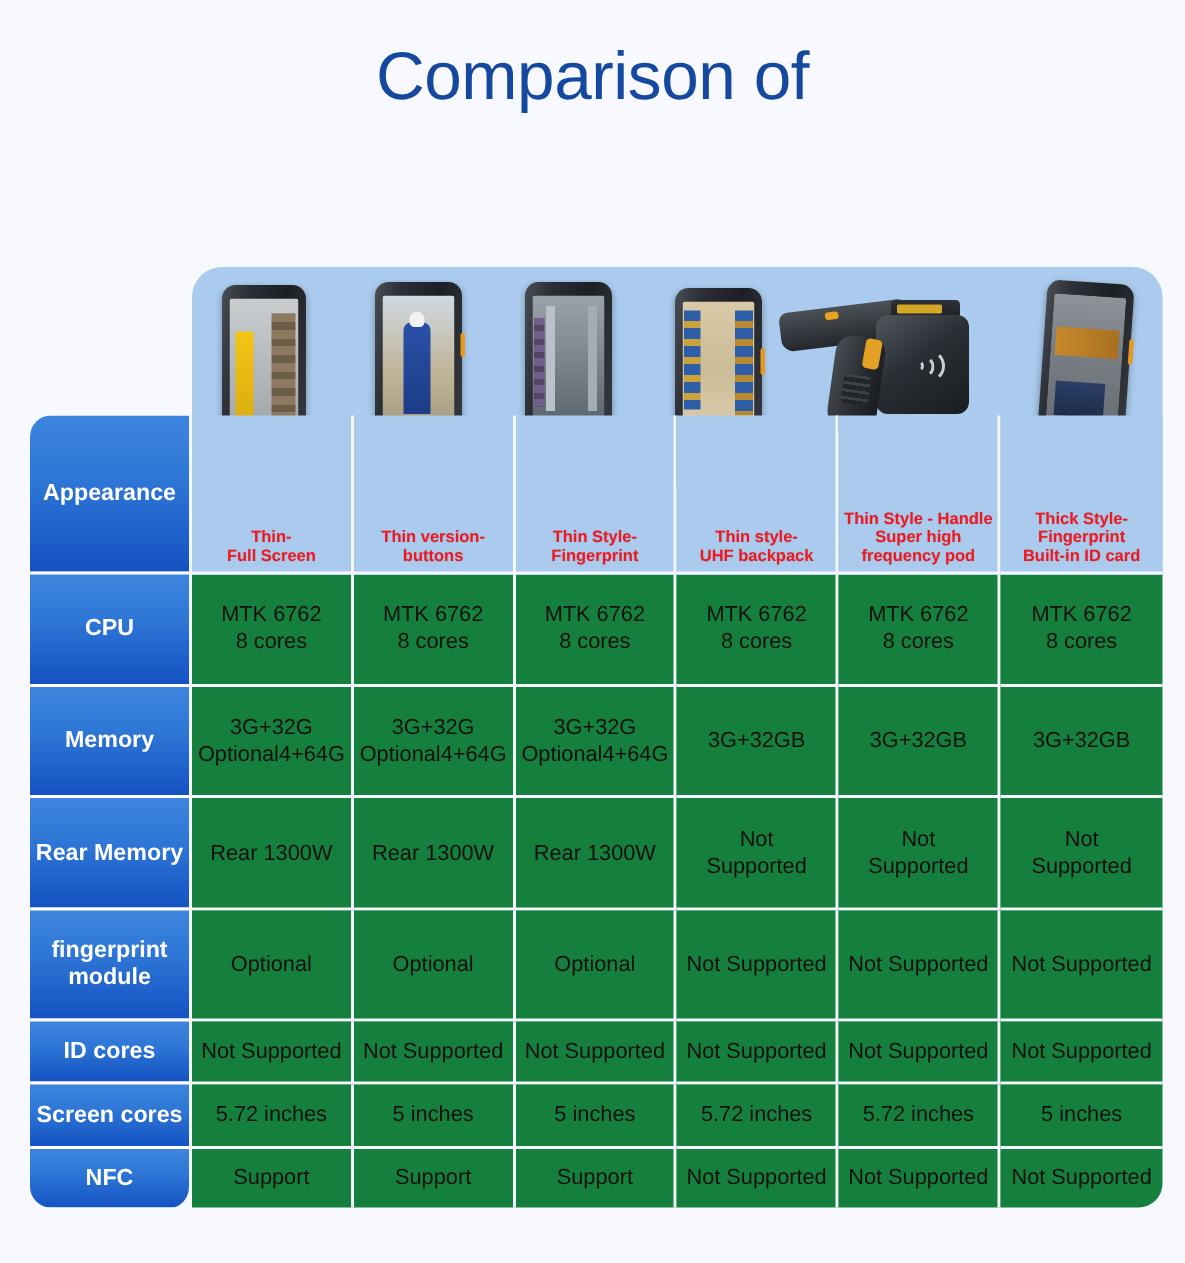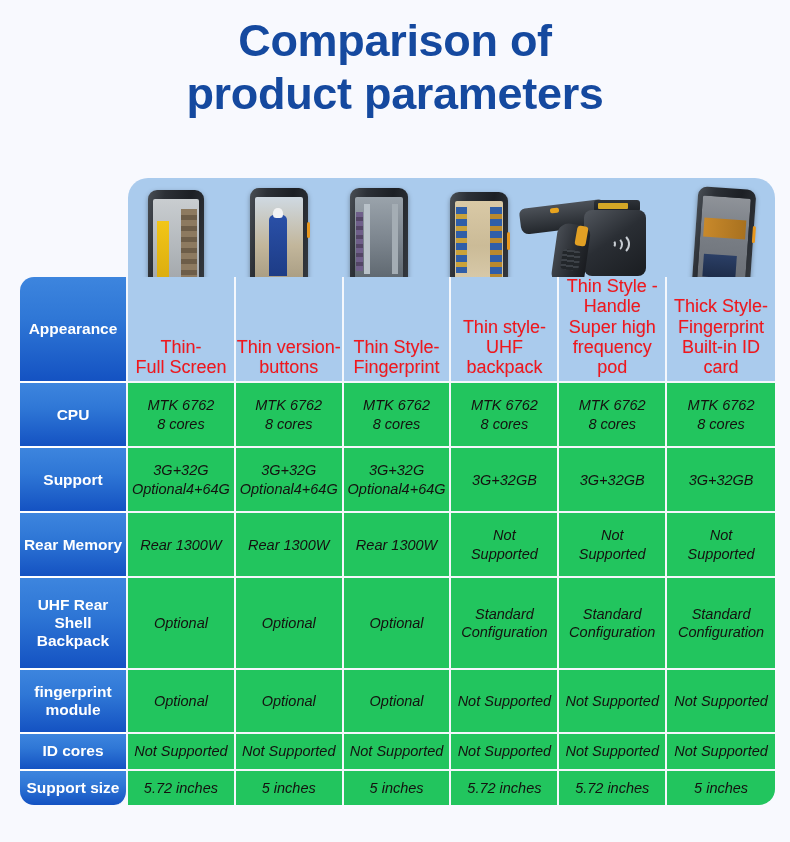--- a/index.html
+++ b/index.html
@@ -10,26 +10,26 @@
     overflow:hidden;
   }
   #page {
     position:relative;
     width:790px; height:842px;
   }
 
   
   .title {
     position:absolute;
-    left:0; top:14px;
+    left:0; top:24px;
     width:790px;
     text-align:center;
     color:#15499f;
     font-size:45px;
-    font-weight:bold;
+    font-weight:normal;
     line-height:1.18;
     letter-spacing:-0.3px;
   }
 
   
   .photo-panel {
     position:absolute;
     left:128px; top:178px;
     width:647px; height:205px;
     background:#aacbed;
@@ -70,35 +70,35 @@
     border-bottom:2px solid #ffffff;
     line-height:1.15;
   }
   table.cmp tr:first-child td.rh { border-radius:14px 0 0 0; }
   table.cmp tr:last-child  td.rh { border-radius:0 0 14px 14px; border-bottom:none; }
   table.cmp tr:last-child  td    { border-bottom:none; }
   table.cmp tr td:last-child      { border-right:none; }
   table.cmp tr:last-child td:last-child { border-radius:0 0 16px 0; }
 
   
-  table.cmp td.dc { background:#22c55e;font-style:italic; }
+  table.cmp td.dc { background:#15803d; }
 
   
   .appearance-cell {
     background:#aacbed;
     position:relative;
     height:106px;
     padding:0 !important;
   }
   .prod-label {
     position:absolute;
     left:0; right:0; bottom:4px;
     color:#f3161c;
-    font-weight:normal;
-    font-size:18px;
+    font-weight:bold;
+    font-size:11px;
     line-height:1.12;
     text-align:center;
     text-shadow:0 0 1px rgba(0,0,0,.15);
   }
 
   
   .devices {
     position:absolute;
     left:128px; top:182px;
     width:647px; height:160px;
@@ -283,21 +283,20 @@
   .rfid .wave span:nth-child(2){ width:15px; height:15px; left:2px;  top:5px; }
   .rfid .wave span:nth-child(3){ width:22px; height:22px; left:2px;  top:1px; }
 </style>
 </head>
 <body>
 
 <div id="page">
 
   <div class="title">
     <div>Comparison of</div>
-    <div>product parameters</div>
   </div>
 
   <div class="photo-panel"></div>
 
   <div class="devices">
 
     <div class="dev" style="left:20px; top:8px;">
       <div class="phone" style="width:56px;">
         <div class="screen" style="height:112px;">
           <div class="scene sc-forklift" style="height:102px;"></div>
@@ -433,49 +432,40 @@
           <td class="rh">CPU</td>
           <td class="dc">MTK 6762<br>8 cores</td>
           <td class="dc">MTK 6762<br>8 cores</td>
           <td class="dc">MTK 6762<br>8 cores</td>
           <td class="dc">MTK 6762<br>8 cores</td>
           <td class="dc">MTK 6762<br>8 cores</td>
           <td class="dc">MTK 6762<br>8 cores</td>
         </tr>
 
         <tr>
-          <td class="rh">Support</td>
+          <td class="rh">Memory</td>
           <td class="dc">3G+32G<br>Optional4+64G</td>
           <td class="dc">3G+32G<br>Optional4+64G</td>
           <td class="dc">3G+32G<br>Optional4+64G</td>
           <td class="dc">3G+32GB</td>
           <td class="dc">3G+32GB</td>
           <td class="dc">3G+32GB</td>
         </tr>
 
 
         <tr>
           <td class="rh">Rear Memory</td>
           <td class="dc">Rear 1300W</td>
           <td class="dc">Rear 1300W</td>
           <td class="dc">Rear 1300W</td>
           <td class="dc">Not<br>Supported</td>
           <td class="dc">Not<br>Supported</td>
           <td class="dc">Not<br>Supported</td>
         </tr>
 
-        <tr>
-          <td class="rh">UHF Rear Shell<br>Backpack</td>
-          <td class="dc">Optional</td>
-          <td class="dc">Optional</td>
-          <td class="dc">Optional</td>
-          <td class="dc">Standard<br>Configuration</td>
-          <td class="dc">Standard<br>Configuration</td>
-          <td class="dc">Standard<br>Configuration</td>
-        </tr>
 
         <tr>
           <td class="rh">fingerprint<br>module</td>
           <td class="dc">Optional</td>
           <td class="dc">Optional</td>
           <td class="dc">Optional</td>
           <td class="dc">Not Supported</td>
           <td class="dc">Not Supported</td>
           <td class="dc">Not Supported</td>
         </tr>
@@ -484,25 +474,34 @@
           <td class="rh">ID cores</td>
           <td class="dc">Not Supported</td>
           <td class="dc">Not Supported</td>
           <td class="dc">Not Supported</td>
           <td class="dc">Not Supported</td>
           <td class="dc">Not Supported</td>
           <td class="dc">Not Supported</td>
         </tr>
 
         <tr>
-          <td class="rh">Support size</td>
+          <td class="rh">Screen cores</td>
           <td class="dc">5.72 inches</td>
           <td class="dc">5 inches</td>
           <td class="dc">5 inches</td>
           <td class="dc">5.72 inches</td>
           <td class="dc">5.72 inches</td>
           <td class="dc">5 inches</td>
         </tr>
 
+        <tr>
+          <td class="rh">NFC</td>
+          <td class="dc">Support</td>
+          <td class="dc">Support</td>
+          <td class="dc">Support</td>
+          <td class="dc">Not Supported</td>
+          <td class="dc">Not Supported</td>
+          <td class="dc">Not Supported</td>
+        </tr>
       </tbody>
     </table>
   </div>
 </div>
 
 </body></html>

